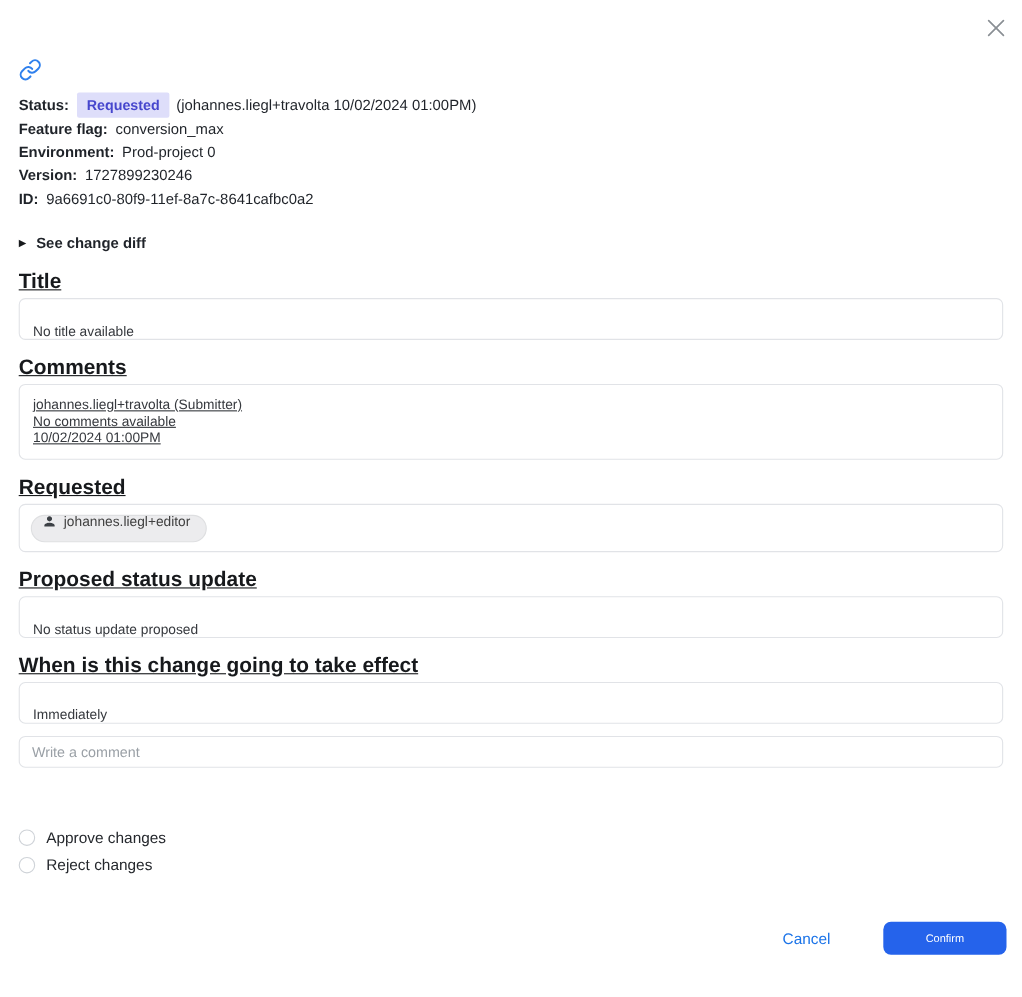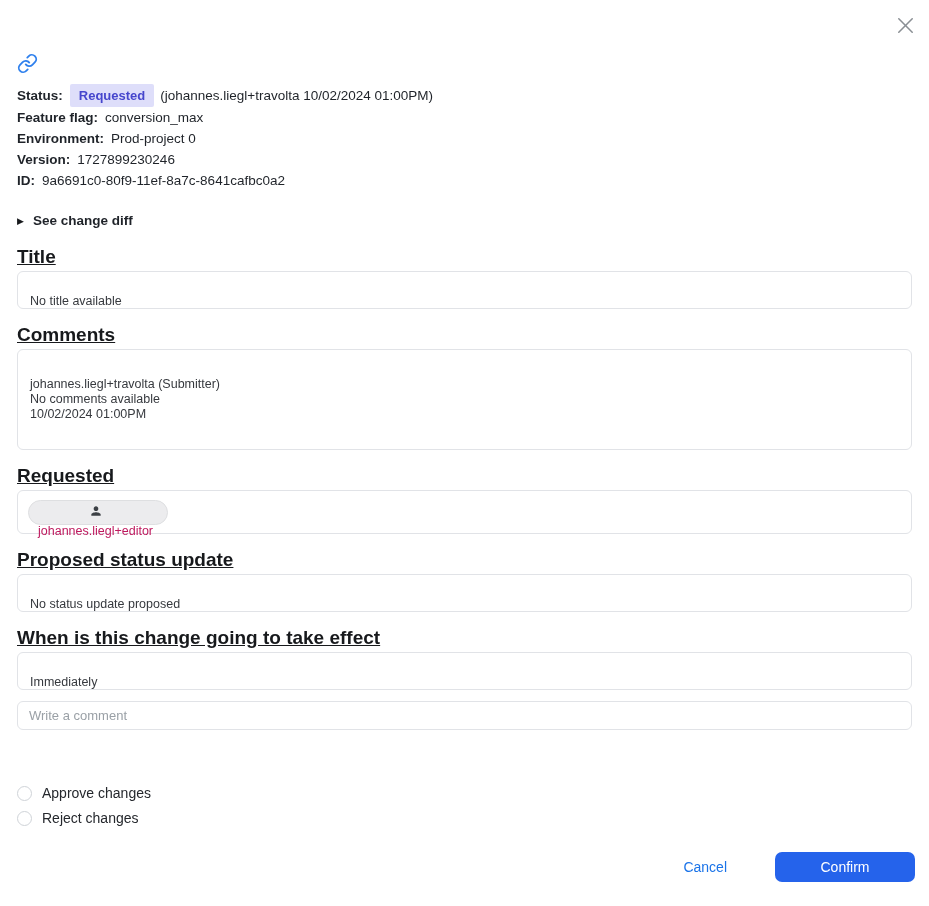--- a/index.html
+++ b/index.html
@@ -54,29 +54,29 @@
   .section-label.first { margin-top: 21px; }
 
   .display-box {
     margin-top: 7px;
     border: 1px solid #e1e3e7; border-radius: 6px;
     font-size: 12.5px; color: #36393e;
     padding: 0 12px;
     width: 895px;
   }
   .box-single { height: 38px; display: flex; align-items: flex-end; }
-  .box-multi { padding: 27px 12px; line-height: 15px; }
+  .box-multi { padding: 11px 12px; line-height: 15px; text-decoration: underline; }
   .box-multi div { margin-bottom: 0; }
   .box-chip-wrap { height: 44px; display: flex; align-items: center; padding: 0 10px; }
 
   .chip {
     display: inline-flex; align-items: center; gap: 6px;
     background: #ececee; border: 1px solid #dedfe1;
     border-radius: 13px; padding: 3px 14px 15px 9px;
-    font-size: 12.5px; color: #be185d; height: 25px; flex-direction: column;
+    font-size: 12.5px; color: #404040; height: 25px;
   }
   .person-icon { display: inline-flex; }
 
   .comment-input {
     margin-top: 11px;
     width: 895px; height: 29px;
     border: 1px solid #e1e3e7; border-radius: 6px;
     padding: 0 11px; font-size: 13px; color: #36393e;
     font-family: "Liberation Sans", "DejaVu Sans", sans-serif;
     outline: none;
@@ -88,32 +88,32 @@
     display: flex; align-items: center; gap: 10px;
     height: 20px; margin-bottom: 5px; cursor: pointer;
     font-size: 14px; color: #25282d;
   }
   .radio-circle {
     width: 15px; height: 15px; border-radius: 50%;
     border: 1px solid #cfd3d8; background: #fff; flex: none;
   }
 
   .footer {
-    position: absolute; right: 14px; bottom: 24px;
+    position: absolute; right: 14px; bottom: 38px;
     display: flex; align-items: center; gap: 48px;
   }
   .cancel-btn {
     background: none; border: none; cursor: pointer;
     font-size: 14px; color: var(--accent, #1a73e8);
     font-family: "Liberation Sans", "DejaVu Sans", sans-serif;
   }
   .confirm-btn {
     background: var(--accent-strong, #2563eb);
     color: #ffffff; border: none; border-radius: 7px;
-    width: 140px; height: 30px; font-size: 14px;
+    width: 112px; height: 30px; font-size: 10px;
     cursor: pointer;
     font-family: "Liberation Sans", "DejaVu Sans", sans-serif;
   }
 </style>
 </head>
 <body>
 
 <div class="dialog">
 
   <button class="close-btn">

